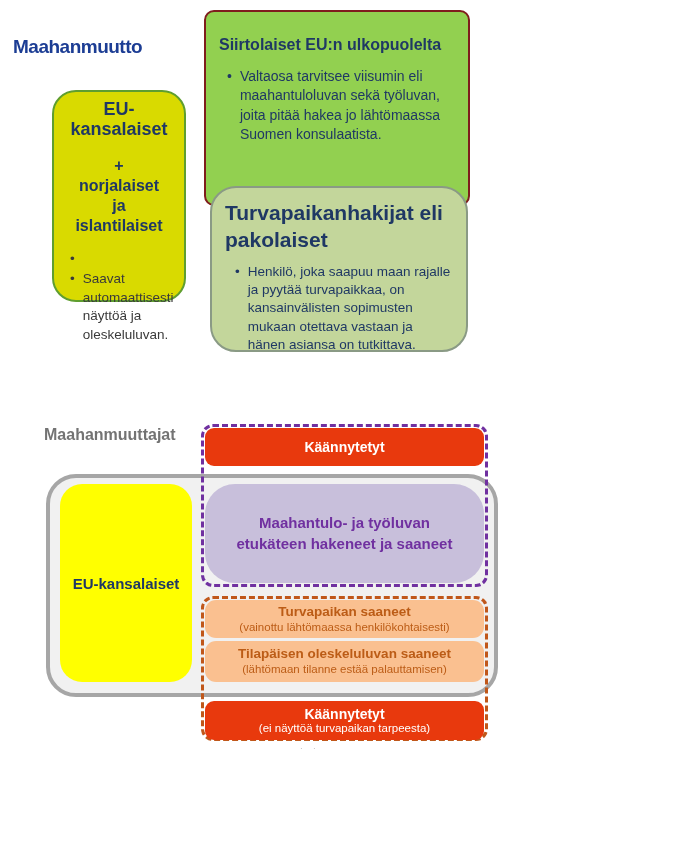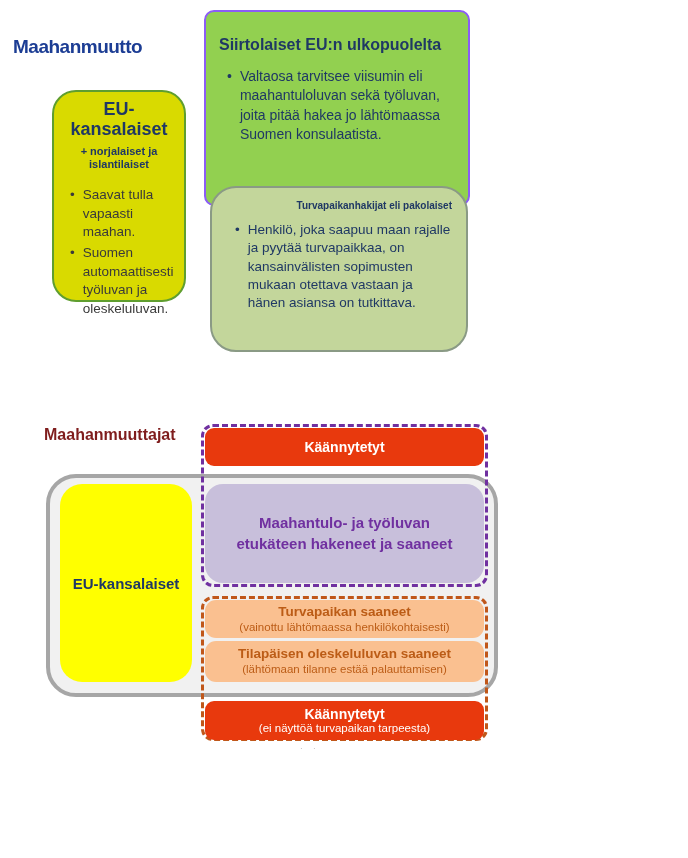--- a/index.html
+++ b/index.html
@@ -13,49 +13,49 @@
   .main-title{
     left:13px;top:36px;width:200px;
     font-size:19px;font-weight:bold;color:#1c3d94;letter-spacing:-0.5px;
   }
   .eu-box{
     left:52px;top:90px;width:134px;height:212px;
     background:#d9da00;border:2px solid #5f9e2f;border-radius:24px;
     padding:8px 10px 8px 10px;
   }
   .eu-box .h{font-size:18px;font-weight:bold;color:#1f3864;text-align:center;line-height:1.1;}
-  .eu-box .sub{font-size:11px;font-weight:bold;color:#1f3864;text-align:center;line-height:1.25;margin-top:5px;padding:0 10px;}
+  .eu-box .sub{font-size:16px;font-weight:bold;color:#1f3864;text-align:center;line-height:1.25;margin-top:16px;padding:0 10px;}
   .eu-box .bullets{margin-top:14px;}
 
   .bullet-row{display:flex;align-items:flex-start;}
   .bullet-dot{flex:0 0 auto;margin-right:8px;}
   .bullet-text{flex:1 1 auto;}
 
   .eu-box .bullet-row{font-size:13.5px;color:#3a3a3a;line-height:1.38;margin-bottom:2px;padding-left:6px;}
 
   .green-box{
     left:204px;top:10px;width:266px;height:196px;
-    background:#92d050;border:2px solid #8b5cf6;border-radius:10px;
+    background:#92d050;border:2px solid #7f1d1d;border-radius:10px;
     padding:24px 16px 10px 13px;
   }
   .green-box .h{font-size:16px;font-weight:bold;color:#1f3864;}
   .green-box .bullet-row{font-size:14px;color:#1f3864;line-height:1.38;margin-top:13px;padding-left:8px;}
 
   .olive-box{
     left:210px;top:186px;width:258px;height:166px;
     background:#c3d69b;border:2px solid #8a9a85;border-radius:26px;
     padding:11px 14px 8px 13px;
   }
-  .olive-box .h{font-size:10px;font-weight:bold;color:#1f3864;text-align:right;line-height:1.3;}
+  .olive-box .h{font-size:21px;font-weight:bold;color:#1f3864;text-align:left;line-height:1.3;}
   .olive-box .bullet-row{font-size:13.5px;color:#1f3864;line-height:1.36;margin-top:9px;padding-left:10px;}
 
   
   .diagram-label{
     left:44px;top:426px;width:180px;
-    font-size:16px;font-weight:bold;color:#7f1d1d;
+    font-size:16px;font-weight:bold;color:#737373;
   }
   .gray-container{
     left:46px;top:474px;width:452px;height:223px;
     background:#f1f1f1;border:4px solid #a6a6a6;border-radius:30px;
     z-index:1;
   }
   .yellow-box{
     left:60px;top:484px;width:132px;height:198px;
     background:#ffff00;border-radius:22px;z-index:2;
     display:flex;align-items:center;justify-content:center;
@@ -71,21 +71,21 @@
     display:flex;flex-direction:column;align-items:center;justify-content:center;
     text-align:center;color:#ffffff;
   }
   .red-top{left:205px;top:428px;width:279px;height:38px;}
   .red-bottom{left:205px;top:701px;width:279px;height:39px;}
   .red-box .t{font-size:14px;font-weight:bold;line-height:1.15;}
   .red-box .s{font-size:11.5px;line-height:1.2;}
 
   .purple-box{
     left:205px;top:484px;width:279px;height:99px;
-    background:#c8bfdb;border-radius:18px;z-index:2;
+    background:#c8bfdb;border-radius:30px;z-index:2;
     display:flex;align-items:center;justify-content:center;text-align:center;
   }
   .purple-box .t{font-size:15px;font-weight:bold;color:#7030a0;line-height:1.35;padding:0 22px;}
 
   .orange-dashed{
     left:201px;top:596px;width:287px;height:145px;
     border:3px dashed #c0571a;border-radius:12px;z-index:3;
   }
   .orange-box{
     background:#fac090;border-radius:11px;z-index:2;
@@ -107,25 +107,24 @@
 <div class="canvas">
 
   <div class="abs main-title">Maahanmuutto</div>
 
   <div class="abs eu-box">
     <div class="h">EU-kansalaiset</div>
     <div class="sub">+ norjalaiset ja islantilaiset</div>
     <div class="bullets">
       <div class="bullet-row">
         <span class="bullet-dot">•</span>
-        <span class="bullet-text">Saavat tulla vapaasti maahan.</span>
       </div>
       <div class="bullet-row">
         <span class="bullet-dot">•</span>
-        <span class="bullet-text">Suomen automaattisesti työluvan ja oleskeluluvan.</span>
+        <span class="bullet-text">Saavat automaattisesti näyttöä ja oleskeluluvan.</span>
       </div>
     </div>
   </div>
 
   <div class="abs green-box">
     <div class="h">Siirtolaiset EU:n ulkopuolelta</div>
     <div class="bullet-row">
       <span class="bullet-dot">•</span>
       <span class="bullet-text">Valtaosa tarvitsee viisumin eli maahantuloluvan sekä työluvan, joita pitää hakea jo lähtömaassa Suomen konsulaatista.</span>
     </div>

